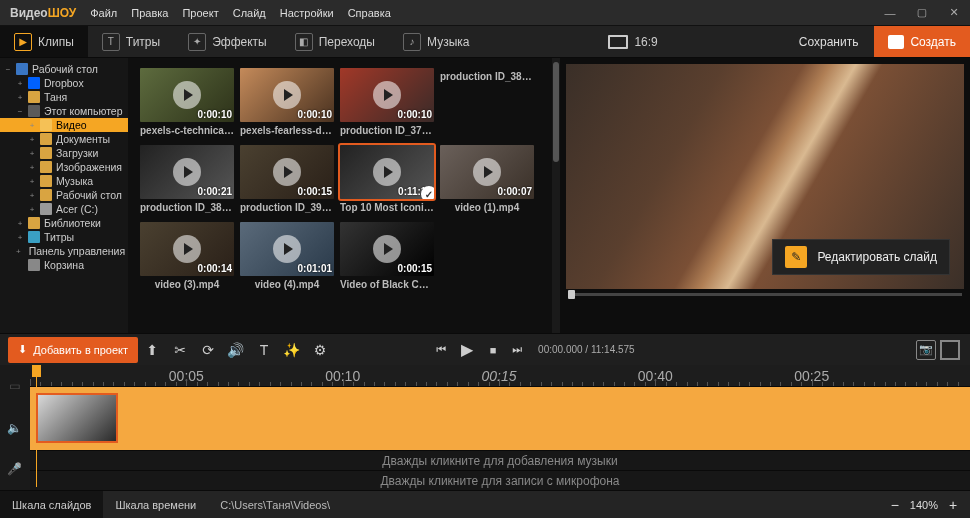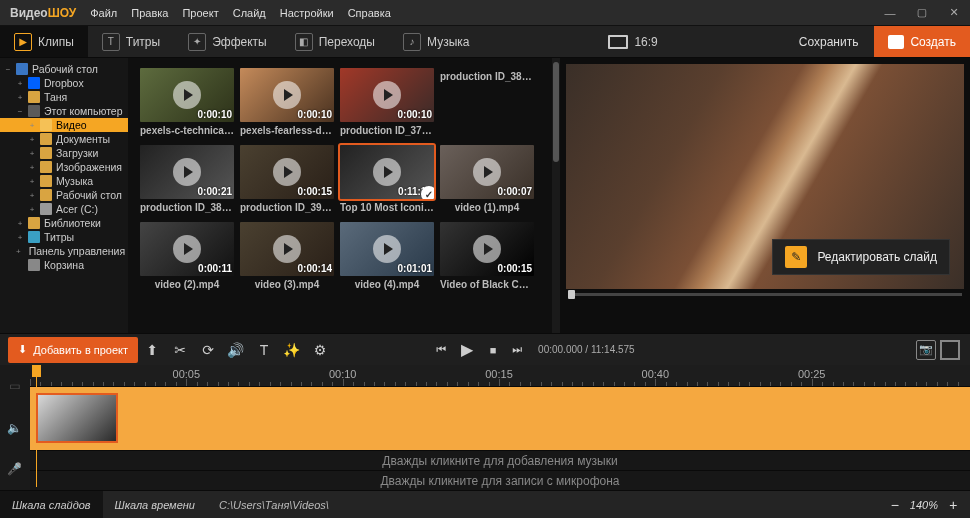--- a/index.html
+++ b/index.html
@@ -93,29 +93,29 @@
 .full-ico { width: 20px; height: 20px; border: 2px solid #888; margin-right: 10px; cursor: pointer; }
 
 
 .timeline { background: #141414; height: 125px; display: flex; }
 .tl-gutter { width: 30px; background: #1a1a1a; display: flex; flex-direction: column; }
 .tl-gutter .gut { flex: 1; display: flex; align-items: center; justify-content: center; color: #555; font-size: 12px; }
 .tl-body { flex: 1; position: relative; }
 .ruler { height: 22px; background: #1d1d1d; position: relative; border-bottom: 1px solid #0a0a0a; }
 .ruler .marker { position: absolute; top: 0; left: 2px; width: 9px; height: 12px; background: #f5a623; }
 .ruler .marker::after { content: ""; position: absolute; left: 4px; top: 12px; width: 1px; height: 110px; background: #f5a623; }
-.ruler .tlabel { position: absolute; top: 3px; font-size: 11px; color: #aaa; transform: translateX(-50%); }
+.ruler .tlabel { position: absolute; top: 3px; font-size: 14px; color: #aaa; transform: translateX(-50%); }
 .ruler .tick { position: absolute; bottom: 0; width: 1px; height: 4px; background: #555; }
 .ruler .tick.major { height: 7px; }
 .video-track { height: 63px; background: #f5a840; position: relative; }
 .video-track .slide { position: absolute; left: 6px; top: 6px; width: 82px; height: 50px; background: linear-gradient(135deg,#d8d8d8,#2a2a2a); border: 2px solid #e35b1f; }
 .hint-track { height: 20px; background: #171717; border-top: 1px solid #0a0a0a; display: flex; align-items: center; justify-content: center; color: #888; font-size: 12px; }
 
 
-.statusbar { height: 28px; background: #242424; display: flex; align-items: center; border-top: 1px solid #0a0a0a; font-size: 11px; font-style: italic; }
+.statusbar { height: 28px; background: #242424; display: flex; align-items: center; border-top: 1px solid #0a0a0a; font-size: 11px; }
 .status-tab { padding: 0 12px; height: 100%; display: flex; align-items: center; color: #ccc; cursor: pointer; }
 .status-tab.active { background: #141414; }
 .status-path { padding: 0 12px; color: #bbb; flex: 1; }
 .zoom-ctrl { display: flex; align-items: center; gap: 8px; padding: 0 10px; color: #ddd; }
 .zoom-ctrl .zb { width: 14px; cursor: pointer; text-align: center; font-size: 14px; }
 </style>
 </head>
 <body>
 
 <div class="menubar">
@@ -294,27 +294,20 @@
               <span class="mark">✓</span>
             </div>
             <div class="clip-name">Top 10 Most Iconic Mar...</div>
           </div>
           <div class="clip-cell">
             <div class="clip-thumb th-g">
               <div class="play"></div>
               <span class="dur">0:00:07</span>
             </div>
             <div class="clip-name">video (1).mp4</div>
-          </div>
-          <div class="clip-cell">
-            <div class="clip-thumb th-h">
-              <div class="play"></div>
-              <span class="dur">0:00:11</span>
-            </div>
-            <div class="clip-name">video (2).mp4</div>
           </div>
           <div class="clip-cell">
             <div class="clip-thumb th-f">
               <div class="play"></div>
               <span class="dur">0:00:14</span>
             </div>
             <div class="clip-name">video (3).mp4</div>
           </div>
           <div class="clip-cell">
             <div class="clip-thumb th-i">
@@ -382,21 +375,21 @@
   <div class="tl-gutter">
     <div class="gut">▭</div>
     <div class="gut">🔈</div>
     <div class="gut">🎤</div>
   </div>
   <div class="tl-body">
     <div class="ruler" id="ruler">
       <div class="marker"></div>
     <span class="tlabel" style="left: 156.333px;">00:05</span>
         <span class="tlabel" style="left: 312.667px;">00:10</span>
-        <span class="tlabel" style="left: 469px;">00:15</span>
+        <span class="tlabel" style="left: 469px; font-style: italic;">00:15</span>
         <span class="tlabel" style="left: 625.333px;">00:40</span>
         <span class="tlabel" style="left: 781.667px;">00:25</span>
         <span class="tick major" style="left: 0px;"></span>
         <span class="tick" style="left: 10.4222px;"></span>
         <span class="tick" style="left: 20.8444px;"></span>
         <span class="tick" style="left: 31.2667px;"></span>
         <span class="tick" style="left: 41.6889px;"></span>
         <span class="tick" style="left: 52.1111px;"></span>
         <span class="tick" style="left: 62.5333px;"></span>
         <span class="tick" style="left: 72.9556px;"></span>

